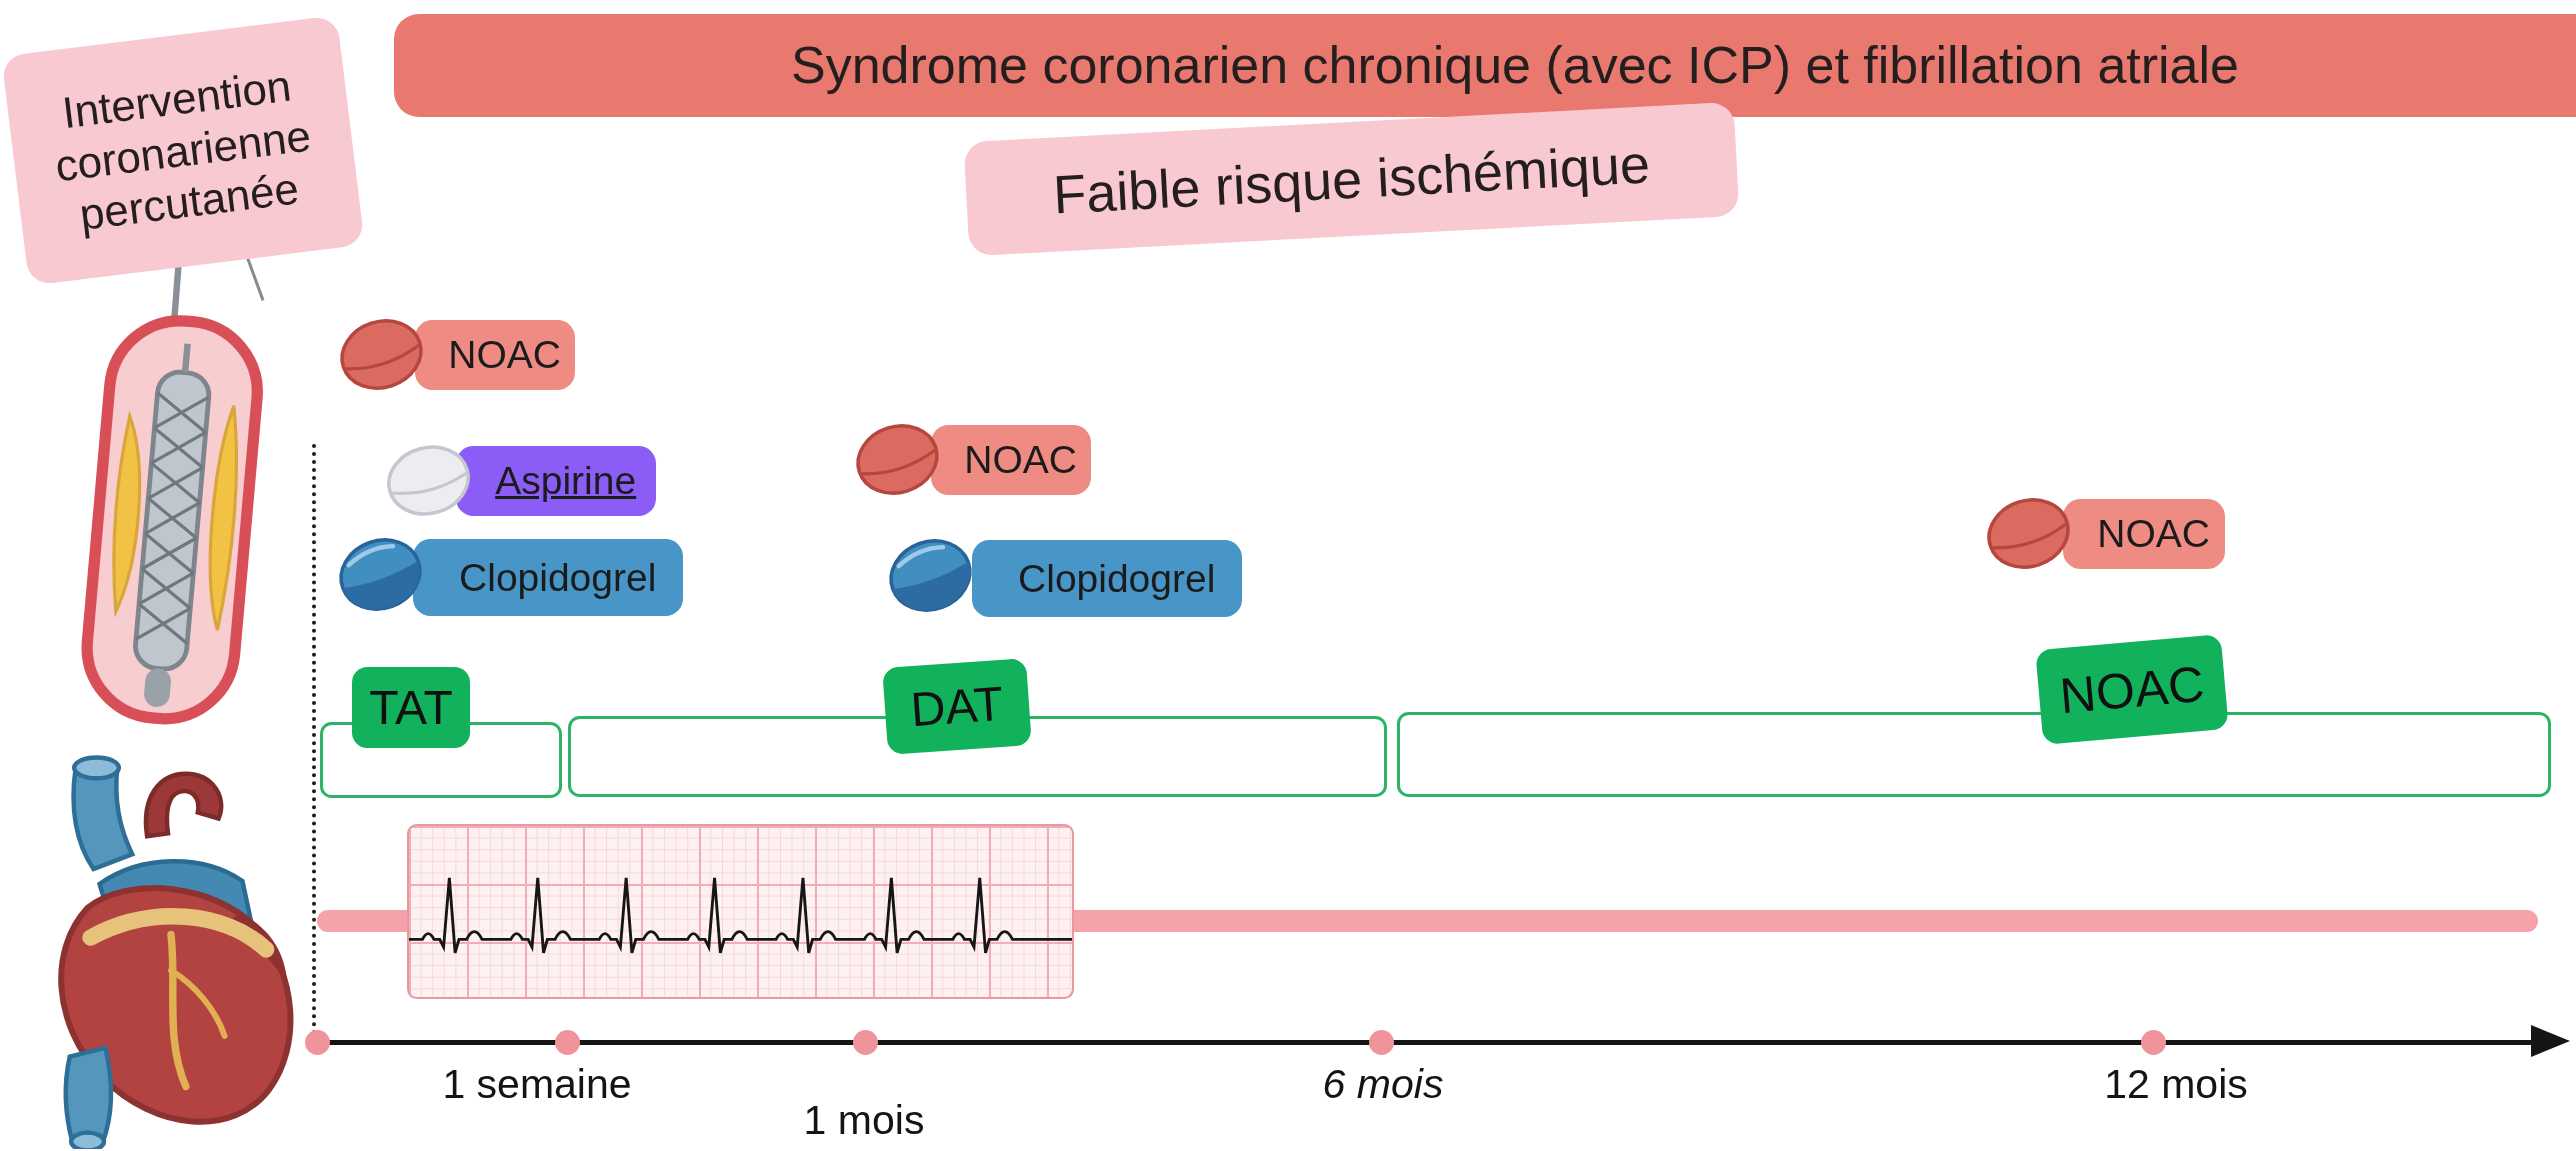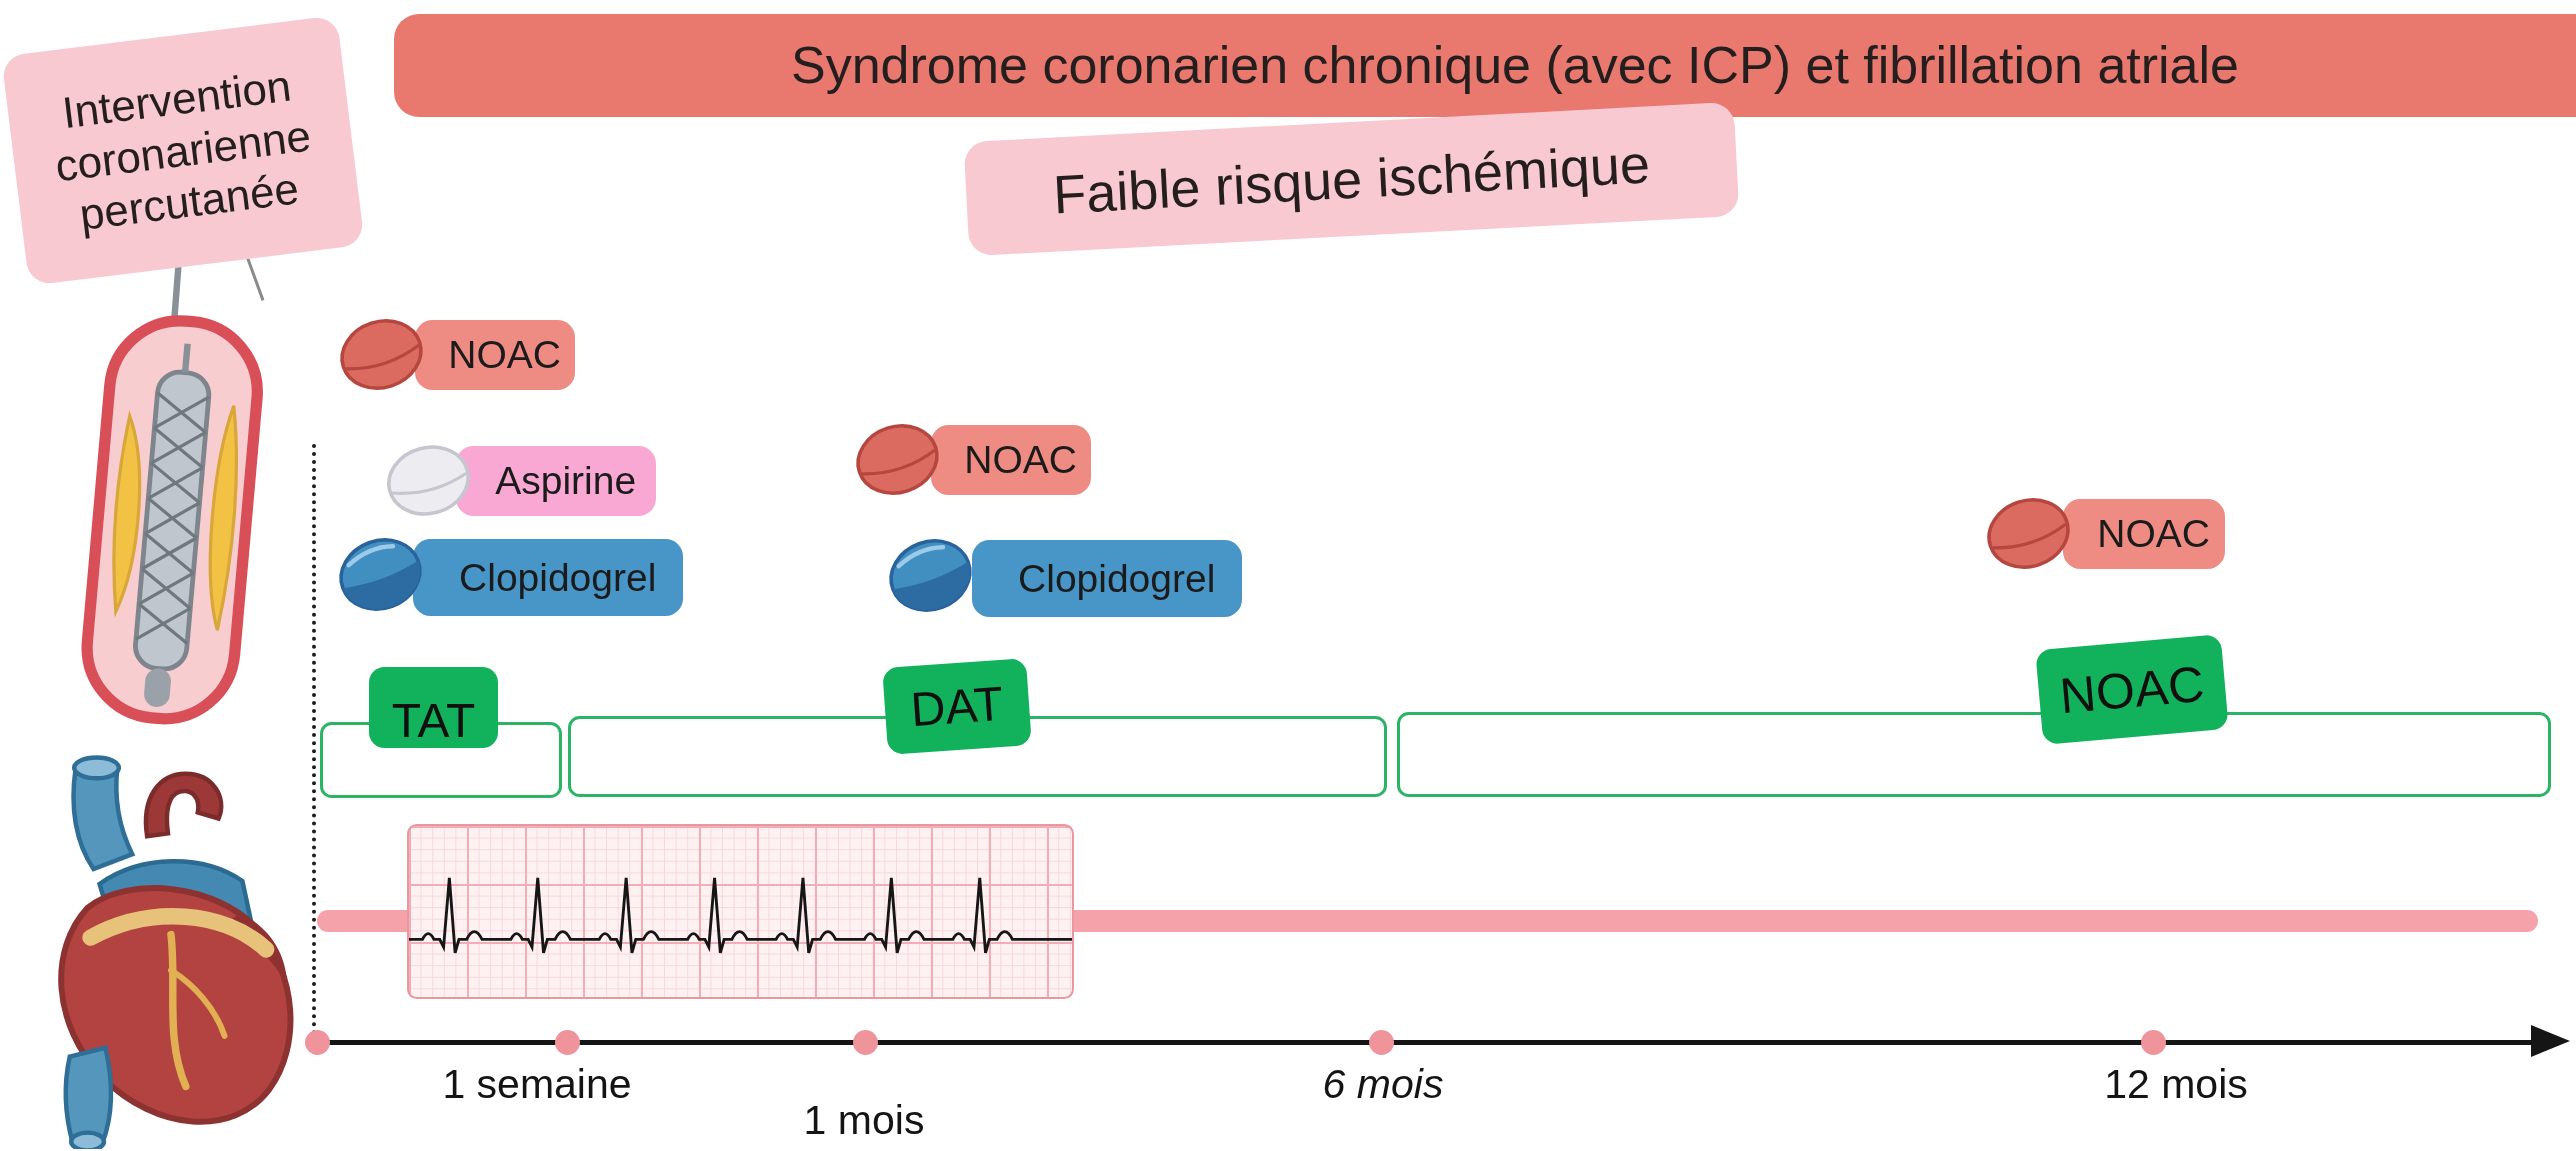--- a/index.html
+++ b/index.html
@@ -157,21 +157,21 @@
 </div>
 
 <div class="abs pill-icon" style="left:382px;top:436px;">
   <svg viewBox="0 0 100 100">
       <g transform="rotate(-15 50 50)">
     <ellipse cx="50" cy="50" rx="45" ry="37" fill="#ececf1" stroke="#c6c6d0" stroke-width="4"></ellipse>
     <path d="M7,53 Q50,68 93,53" stroke="#c6c6d0" stroke-width="3.5" fill="none"></path>
   </g>
     </svg>
 </div>
-<div class="abs flexc pill-label" style="left:456px;top:446px;width:200px;background:#f9a8d4;">
+<div class="abs flexc pill-label" style="left:456px;top:446px;width:200px;background:#8b5cf6;text-decoration:underline;">
   <span>Aspirine</span>
 </div>
 
 <div class="abs pill-icon" style="left:334px;top:530px;">
   <svg viewBox="0 0 100 100">
       <g transform="rotate(-20 50 50)">
     <ellipse cx="50" cy="50" rx="45" ry="38" fill="#418ec1" stroke="#29639c" stroke-width="4"></ellipse>
     <path d="M5,50 a45,38 0 0 0 90,0 q-45,10 -90,0 z" fill="#2d6ba3"></path>
     <path d="M20,28 Q48,16 74,25" stroke="#9ccae8" stroke-width="5" fill="none" stroke-linecap="round"></path>
   </g>
@@ -215,21 +215,21 @@
     </svg>
 </div>
 <div class="abs flexc pill-label" style="left:2063px;top:499px;width:162px;background:#ee8c83;">
   <span>NOAC</span>
 </div>
 
 <div class="abs phase-seg" style="left:320px;top:722px;width:242px;height:76px;"></div>
 <div class="abs phase-seg" style="left:568px;top:716px;width:819px;height:81px;"></div>
 <div class="abs phase-seg" style="left:1397px;top:712px;width:1154px;height:85px;"></div>
 
-<div class="abs flexc phase-label" style="left:369px;top:667px;width:129px;height:81px;font-size:48px;align-items:flex-end;">
+<div class="abs flexc phase-label" style="left:352px;top:667px;width:118px;height:81px;font-size:48px;">
   <span>TAT</span>
 </div>
 <div class="abs flexc phase-label" style="left:885px;top:663px;width:144px;height:87px;font-size:48px;transform:rotate(-4deg);">
   <span>DAT</span>
 </div>
 <div class="abs flexc phase-label" style="left:2039px;top:642px;width:186px;height:95px;font-size:50px;transform:rotate(-5deg);">
   <span>NOAC</span>
 </div>
 
 <div class="abs ecg-baseline"></div>

